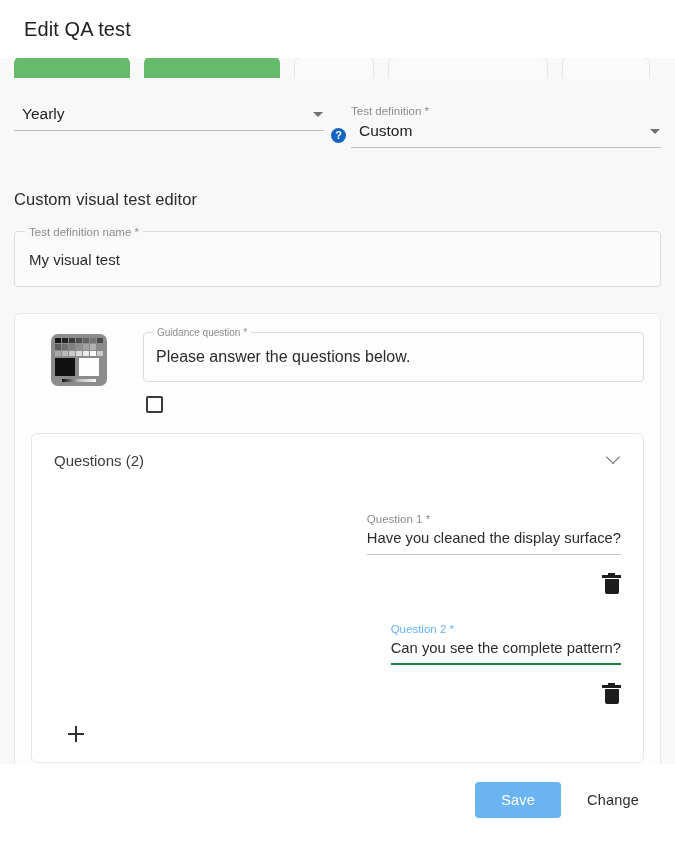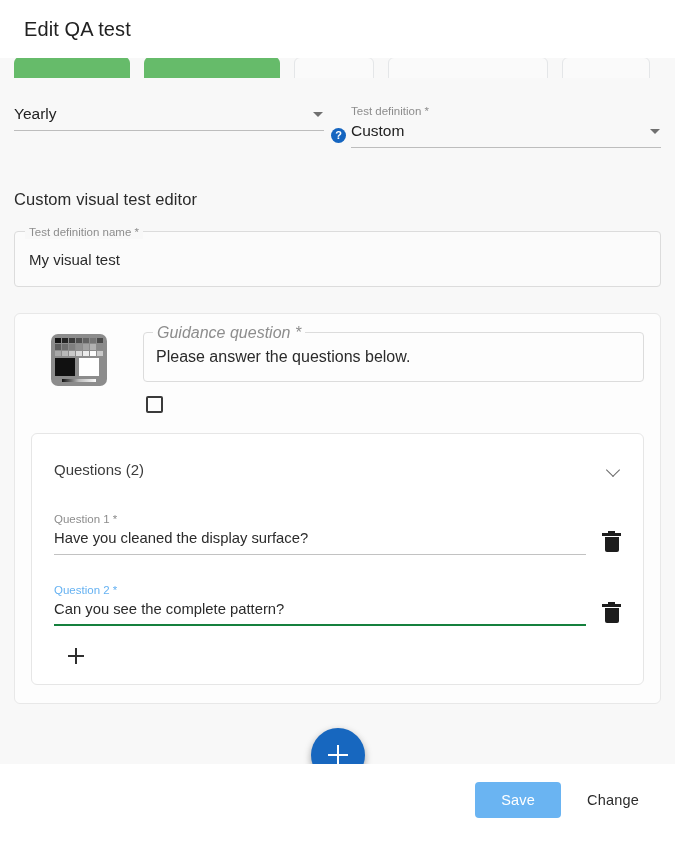--- a/index.html
+++ b/index.html
@@ -100,20 +100,21 @@
     display: flex;
     align-items: center;
     border-bottom: 1px solid #bdbdbd;
     padding-bottom: 6px;
   }
   .select-value {
     flex: 1 1 auto;
     font-size: 15.5px;
     color: #222;
     line-height: 20px;
+    margin-left: 8px;
   }
   .caret {
     width: 0; height: 0;
     border-left: 5px solid transparent;
     border-right: 5px solid transparent;
     border-top: 5px solid #707070;
     margin-left: 6px;
     margin-right: 1px;
     flex: 0 0 auto;
   }
@@ -246,24 +247,23 @@
     display: flex;
     align-items: center;
     padding: 0 12px;
   }
   .guidance-label {
     position: absolute;
     top: -7px;
     left: 9px;
     background: #fdfdfd;
     padding: 0 4px;
-    font-size: 16px;
+    font-size: 10px;
     color: #8d8d8d;
     line-height: 14px;
-    font-style: italic;
   }
   .guidance-value { font-size: 16px; color: #2b2b2b; }
 
   .checkbox-row {
     display: flex;
     align-items: center;
     gap: 12px;
     margin-top: 14px;
     padding-left: 3px;
   }
@@ -279,21 +279,21 @@
   
   .questions-card {
     margin-top: 20px;
     background: #ffffff;
     border: 1px solid #e6e6e6;
     border-radius: 6px;
     padding: 18px 22px 0 22px;
   }
   .questions-header {
     display: flex;
-    align-items: center;
+    align-items: flex-start;
     height: 34px;
   }
   .questions-title {
     flex: 1 1 auto;
     font-size: 15px;
     color: #3c3c3c;
   }
   .chevron {
     width: 14px; height: 9px;
     position: relative;
@@ -307,20 +307,21 @@
     border-right: 1.6px solid #6b6b6b;
     border-bottom: 1.6px solid #6b6b6b;
     transform: rotate(45deg);
   }
 
   .question-row {
     display: flex;
     align-items: flex-end;
     gap: 16px;
     margin-top: 26px;
+    flex-direction: column;
   }
   .question-field {
     flex: 1 1 auto;
     min-width: 0;
     padding-bottom: 2px;
   }
   .q-label {
     font-size: 11.5px;
     color: #8d8d8d;
     line-height: 14px;

